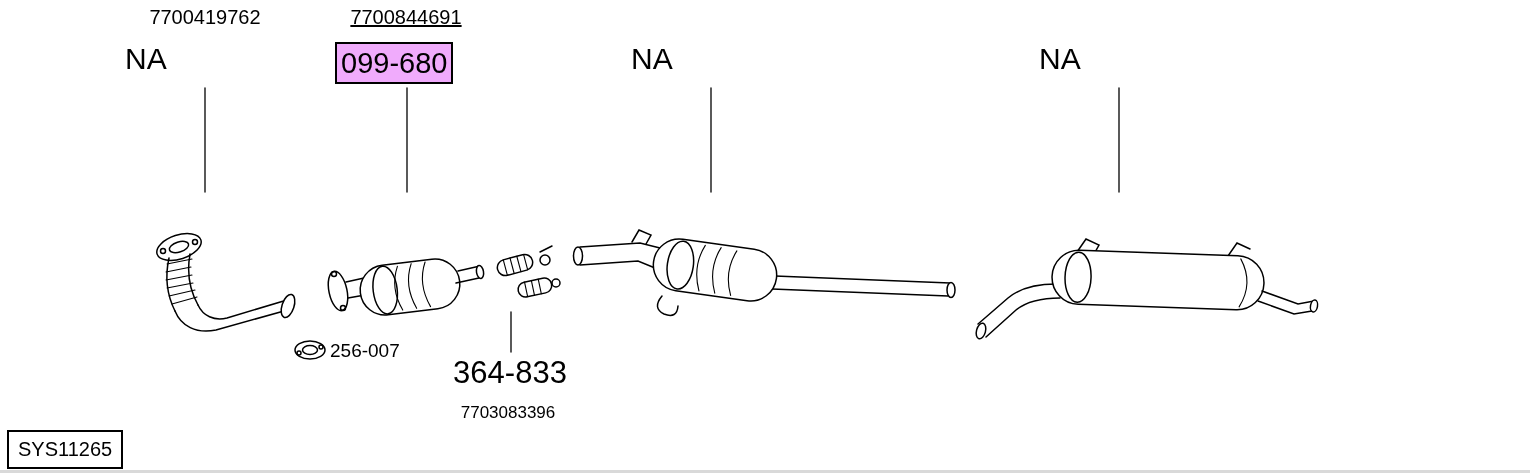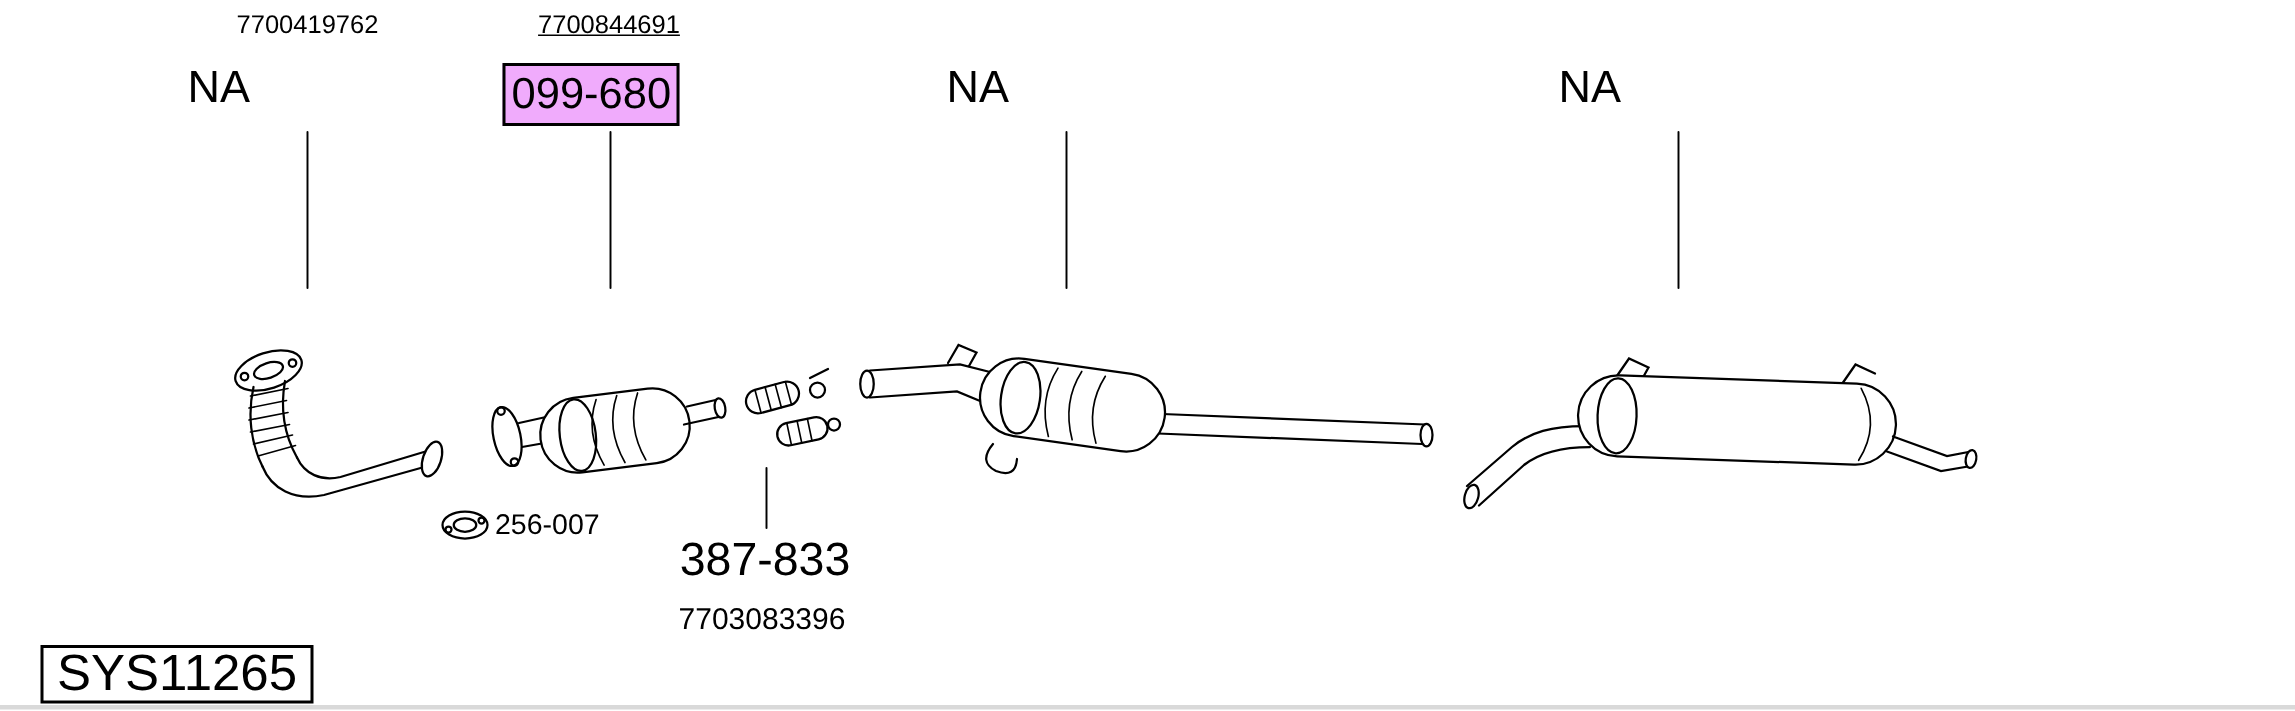--- a/index.html
+++ b/index.html
@@ -7,42 +7,41 @@
     position:relative;
     width:1530px;
     height:474px;
     background:#ffffff;
     overflow:hidden;
     font-family:"Liberation Sans", sans-serif;
     color:#000;
   }
   .draw-layer{position:absolute;left:0;top:0;width:1530px;height:474px;}
   .txt{position:absolute;white-space:nowrap;color:#000;}
-  .ref{font-size:17px;line-height:20px;width:160px;text-align:center;}
+  .ref{font-size:20px;line-height:20px;width:160px;text-align:center;}
   .big{font-size:30px;line-height:38px;width:160px;text-align:left;}
   .boxed-label{
     position:absolute;
     border:2px solid #000;
     padding:1px 4px;
     font-size:29px;
     line-height:36px;
     background:#f0abfc;
   }
   .gasket-label{font-size:19px;line-height:22px;}
   .big-free{font-size:31px;line-height:34px;width:160px;text-align:center;}
-  .small-ref{font-size:20px;line-height:20px;width:160px;text-align:center;}
+  .small-ref{font-size:17px;line-height:20px;width:160px;text-align:center;}
   .sys-box{
     position:absolute;
     left:7px;top:430px;
     border:2px solid #000;
     padding:0 9px;
-    font-size:34px;
+    font-size:20px;
     line-height:35px;
     background:#fff;
-    margin-left:20px;
   }
   .bottom-line{
     position:absolute;left:0;top:470px;width:1530px;height:3px;
     background:#d9d9d9;
   }
   
   .c1-ref{left:125px;top:7px;}   .c1-big{left:125px;top:40px;}
   .c2-ref{left:326px;top:7px;text-decoration:underline;}   .c2-big{left:335px;top:42px;}
   .c3-ref{left:631px;top:7px;}   .c3-big{left:631px;top:40px;}
   .c4-ref{left:1039px;top:7px;}  .c4-big{left:1039px;top:40px;}
@@ -153,20 +152,20 @@
 
   <div class="txt ref c2-ref">7700844691</div>
   <div class="boxed-label c2-big">099-680</div>
 
   <div class="txt big c3-big">NA</div>
 
   <div class="txt big c4-big">NA</div>
 
   <div class="txt gasket-label gasket-pos">256-007</div>
 
-  <div class="txt big-free mount-big">387-833</div>
+  <div class="txt big-free mount-big">364-833</div>
   <div class="txt small-ref mount-ref">7703083396</div>
 
   <div class="sys-box">SYS11265</div>
 
   <div class="bottom-line"></div>
 
 </div>
 
 </body></html>

